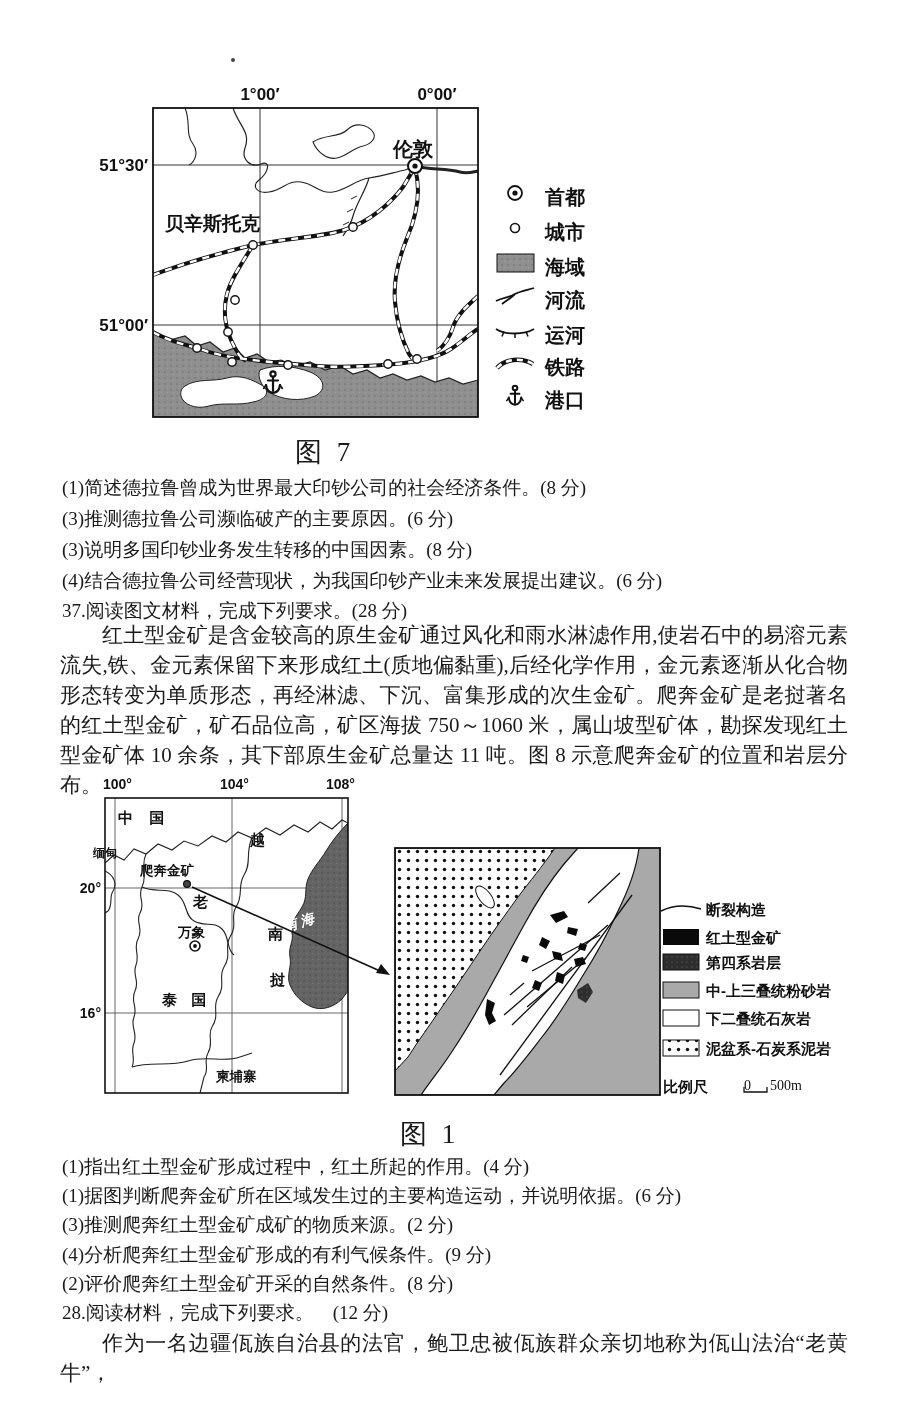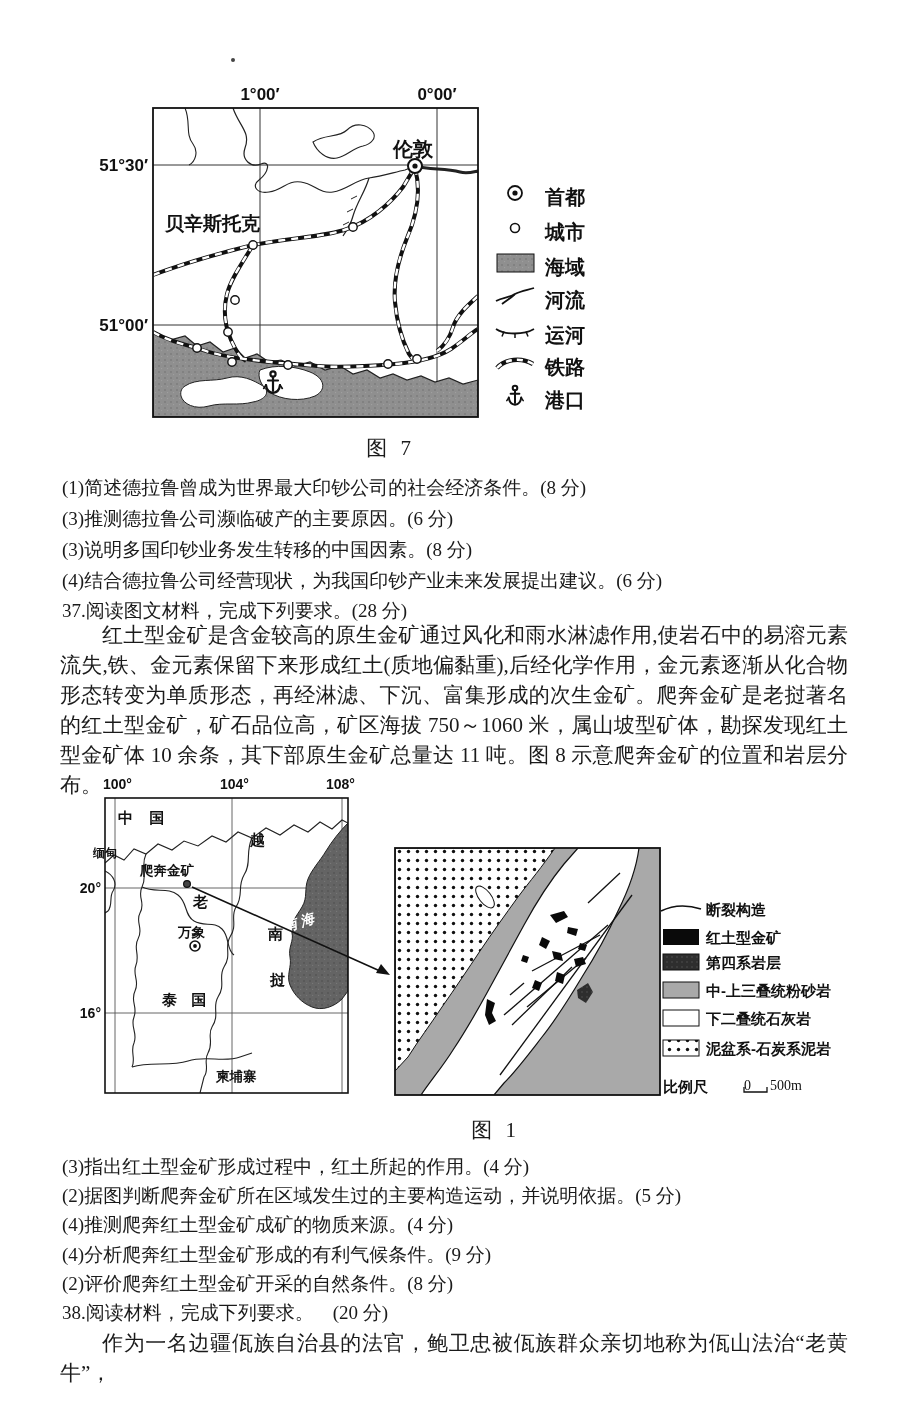--- a/index.html
+++ b/index.html
@@ -2,21 +2,21 @@
 <html><head>
 <meta charset="utf-8">
 <style>
   html,body{margin:0;padding:0;}
   body{width:900px;height:1421px;position:relative;background:#ffffff;
        font-family:"Liberation Serif","DejaVu Serif",serif;color:#1a1a1a;}
   .abs{position:absolute;}
   .tline{position:absolute;left:62px;width:800px;font-size:19px;line-height:28px;white-space:nowrap;}
   .para{position:absolute;left:60px;width:788px;font-size:21px;line-height:30px;
         text-align:justify;text-indent:2em;}
-  .caption{position:absolute;font-size:21px;text-align:right;letter-spacing:4px;}
+  .caption{position:absolute;font-size:27px;text-align:left;letter-spacing:4px;}
   .maplabel{font-family:"Liberation Sans","DejaVu Sans",sans-serif;font-weight:bold;}
   .legend7-row{position:absolute;left:494px;height:26px;display:flex;align-items:center;gap:9px;}
   .legend7-row .sym{width:42px;height:24px;flex:0 0 42px;}
   .legend7-row .lbl{font-family:"Liberation Sans","DejaVu Sans",sans-serif;
                     font-weight:bold;font-size:20px;color:#111;white-space:nowrap;margin-top:8px;}
   svg text{fill:#111;}
   .topdot{position:absolute;left:231px;top:58px;width:4px;height:4px;border-radius:50%;background:#444;}
 </style>
 </head>
 <body>
@@ -343,19 +343,19 @@
       <text class="maplabel" x="583" y="317" font-size="15">比例尺</text>
       <text x="664" y="315" font-size="14">0</text>
       <text x="690" y="315" font-size="14">500m</text>
       <path d="M664,312 v5 h23 v-5" fill="none" stroke="#111" stroke-width="1.3"></path>
     </g>
   </g>
 </svg>
 
 <div class="caption" style="left:400px;top:1116px;width:120px">图 1</div>
 
-<div class="tline" style="top:1153px">(3)指出红土型金矿形成过程中，红土所起的作用。(4 分)</div>
-<div class="tline" style="top:1182px">(2)据图判断爬奔金矿所在区域发生过的主要构造运动，并说明依据。(5 分)</div>
-<div class="tline" style="top:1211px">(4)推测爬奔红土型金矿成矿的物质来源。(4 分)</div>
+<div class="tline" style="top:1153px">(1)指出红土型金矿形成过程中，红土所起的作用。(4 分)</div>
+<div class="tline" style="top:1182px">(1)据图判断爬奔金矿所在区域发生过的主要构造运动，并说明依据。(6 分)</div>
+<div class="tline" style="top:1211px">(3)推测爬奔红土型金矿成矿的物质来源。(2 分)</div>
 <div class="tline" style="top:1241px">(4)分析爬奔红土型金矿形成的有利气候条件。(9 分)</div>
 <div class="tline" style="top:1270px">(2)评价爬奔红土型金矿开采的自然条件。(8 分)</div>
-<div class="tline" style="top:1299px">38.阅读材料，完成下列要求。　(20 分)</div>
+<div class="tline" style="top:1299px">28.阅读材料，完成下列要求。　(12 分)</div>
 <div class="para" style="top:1328px">作为一名边疆佤族自治县的法官，鲍卫忠被佤族群众亲切地称为佤山法治“老黄牛”，</div>
 
 </body></html>

